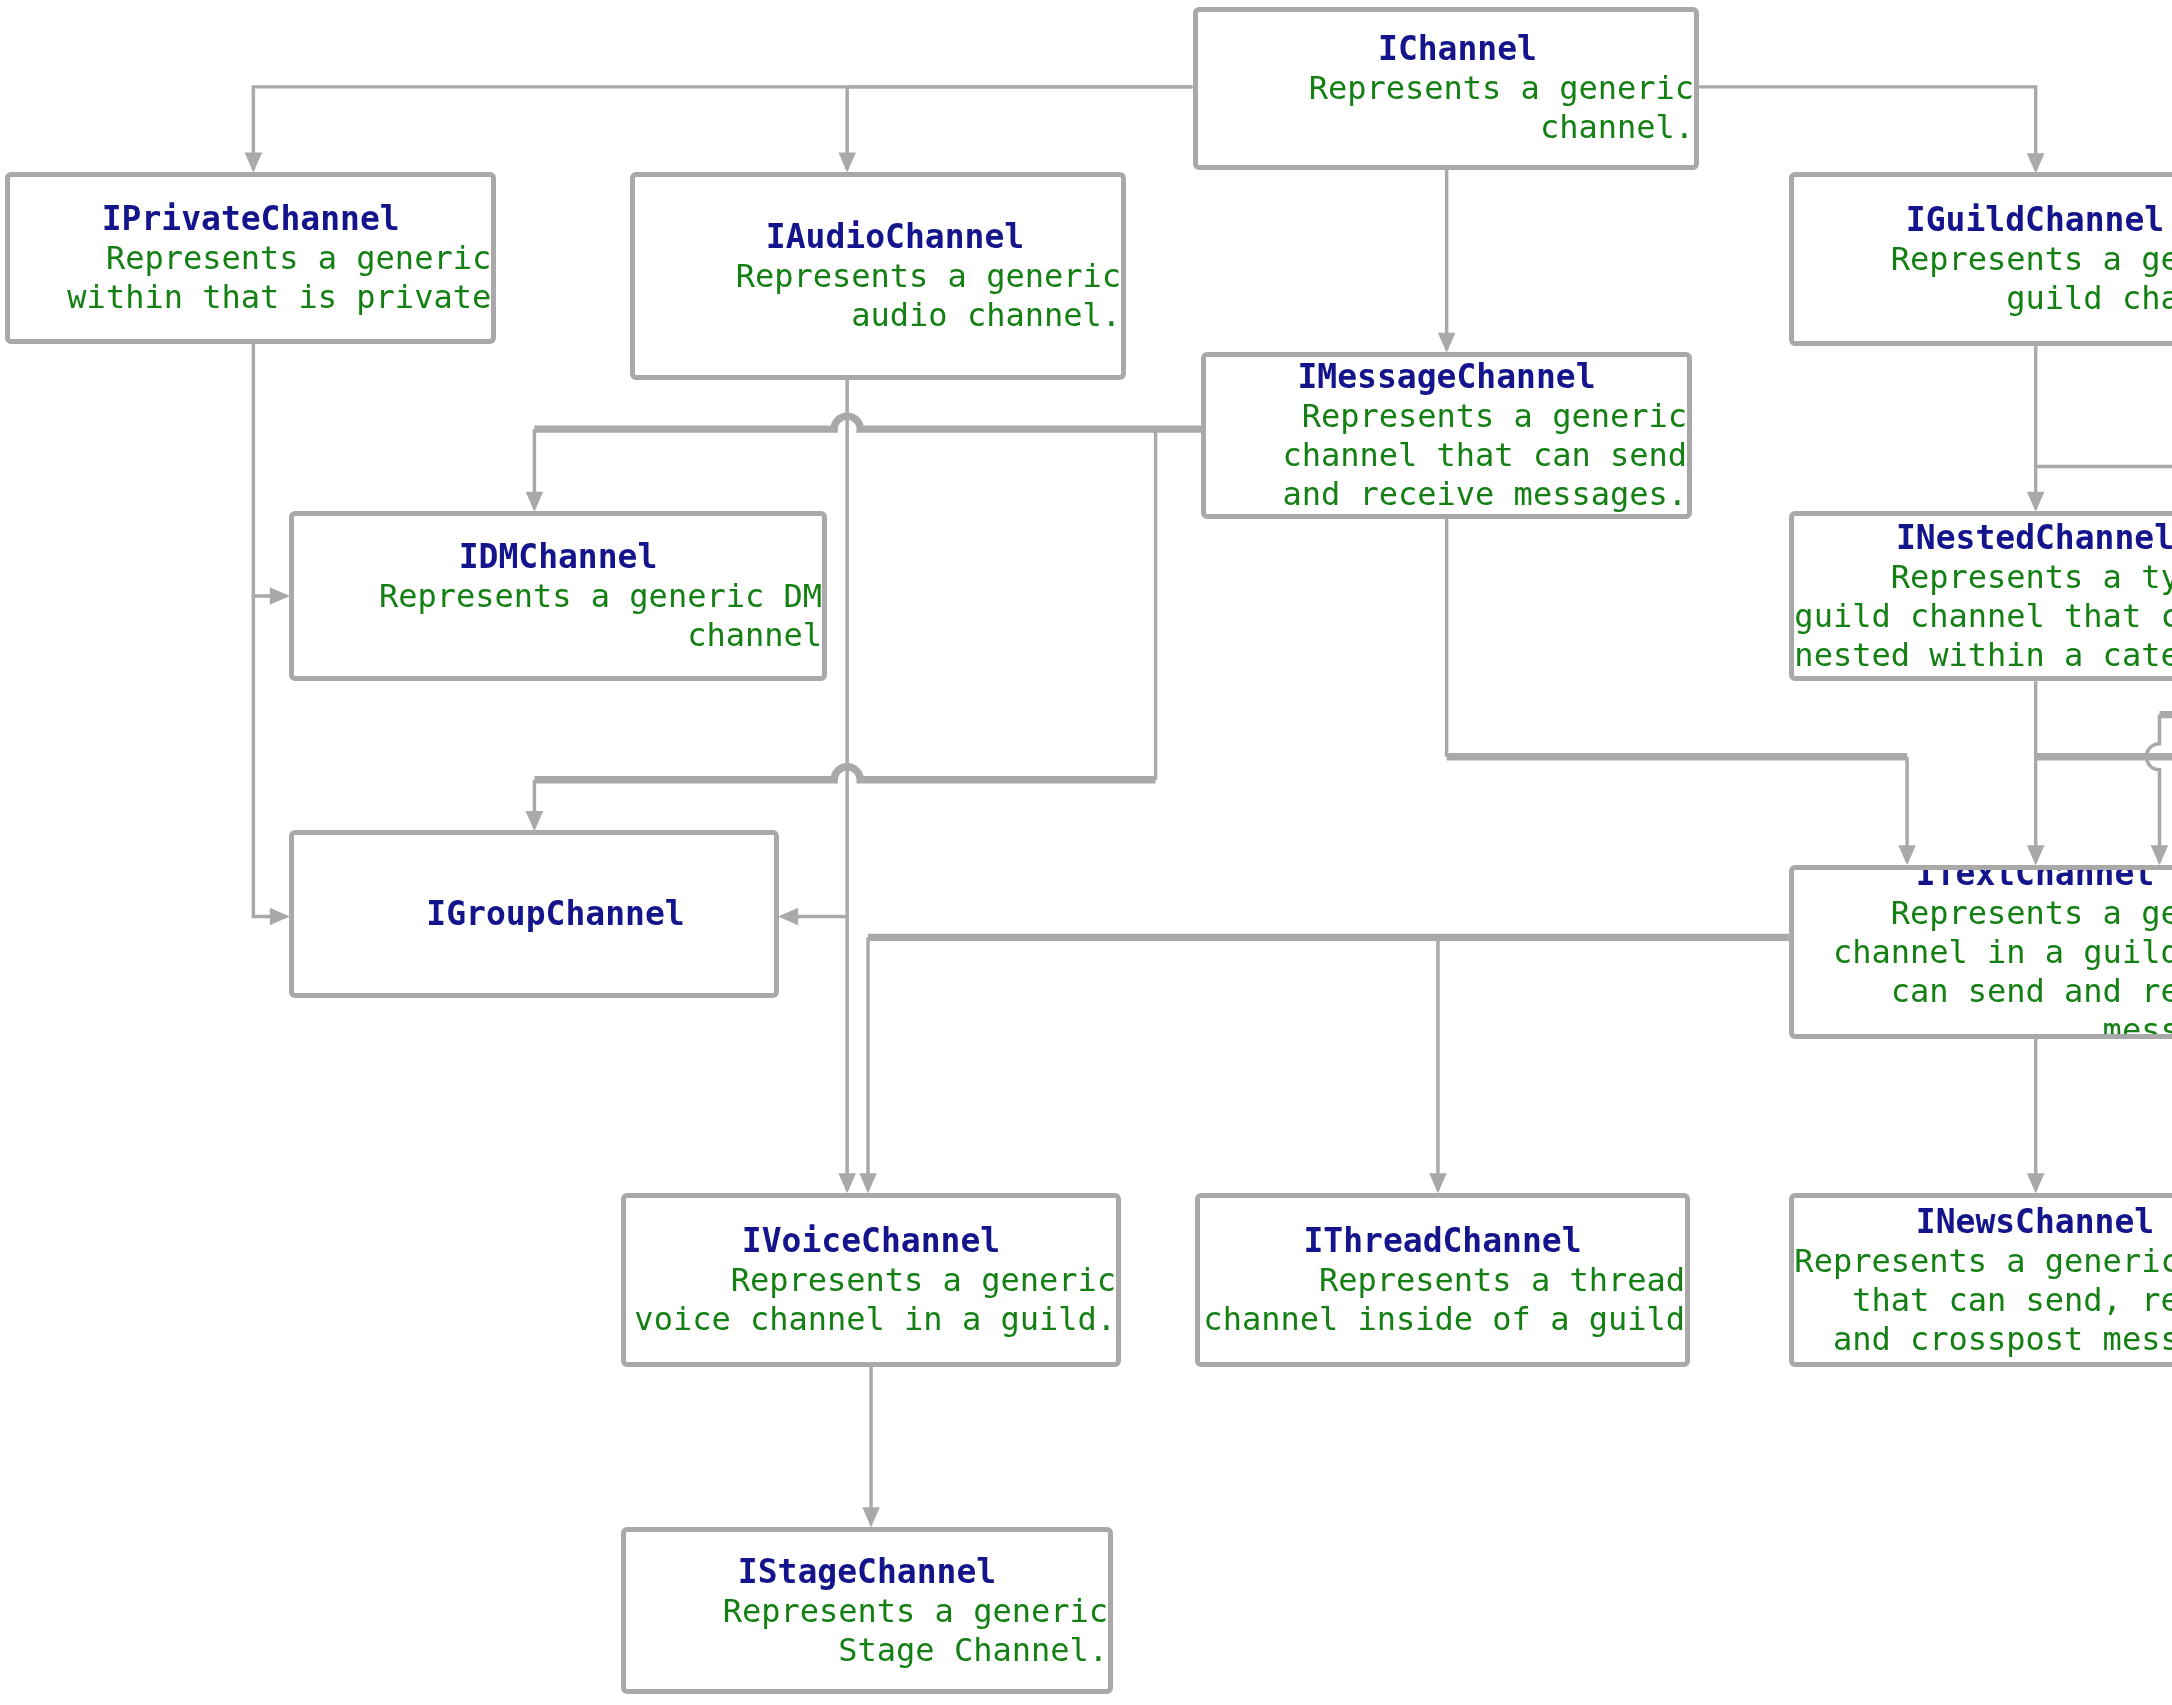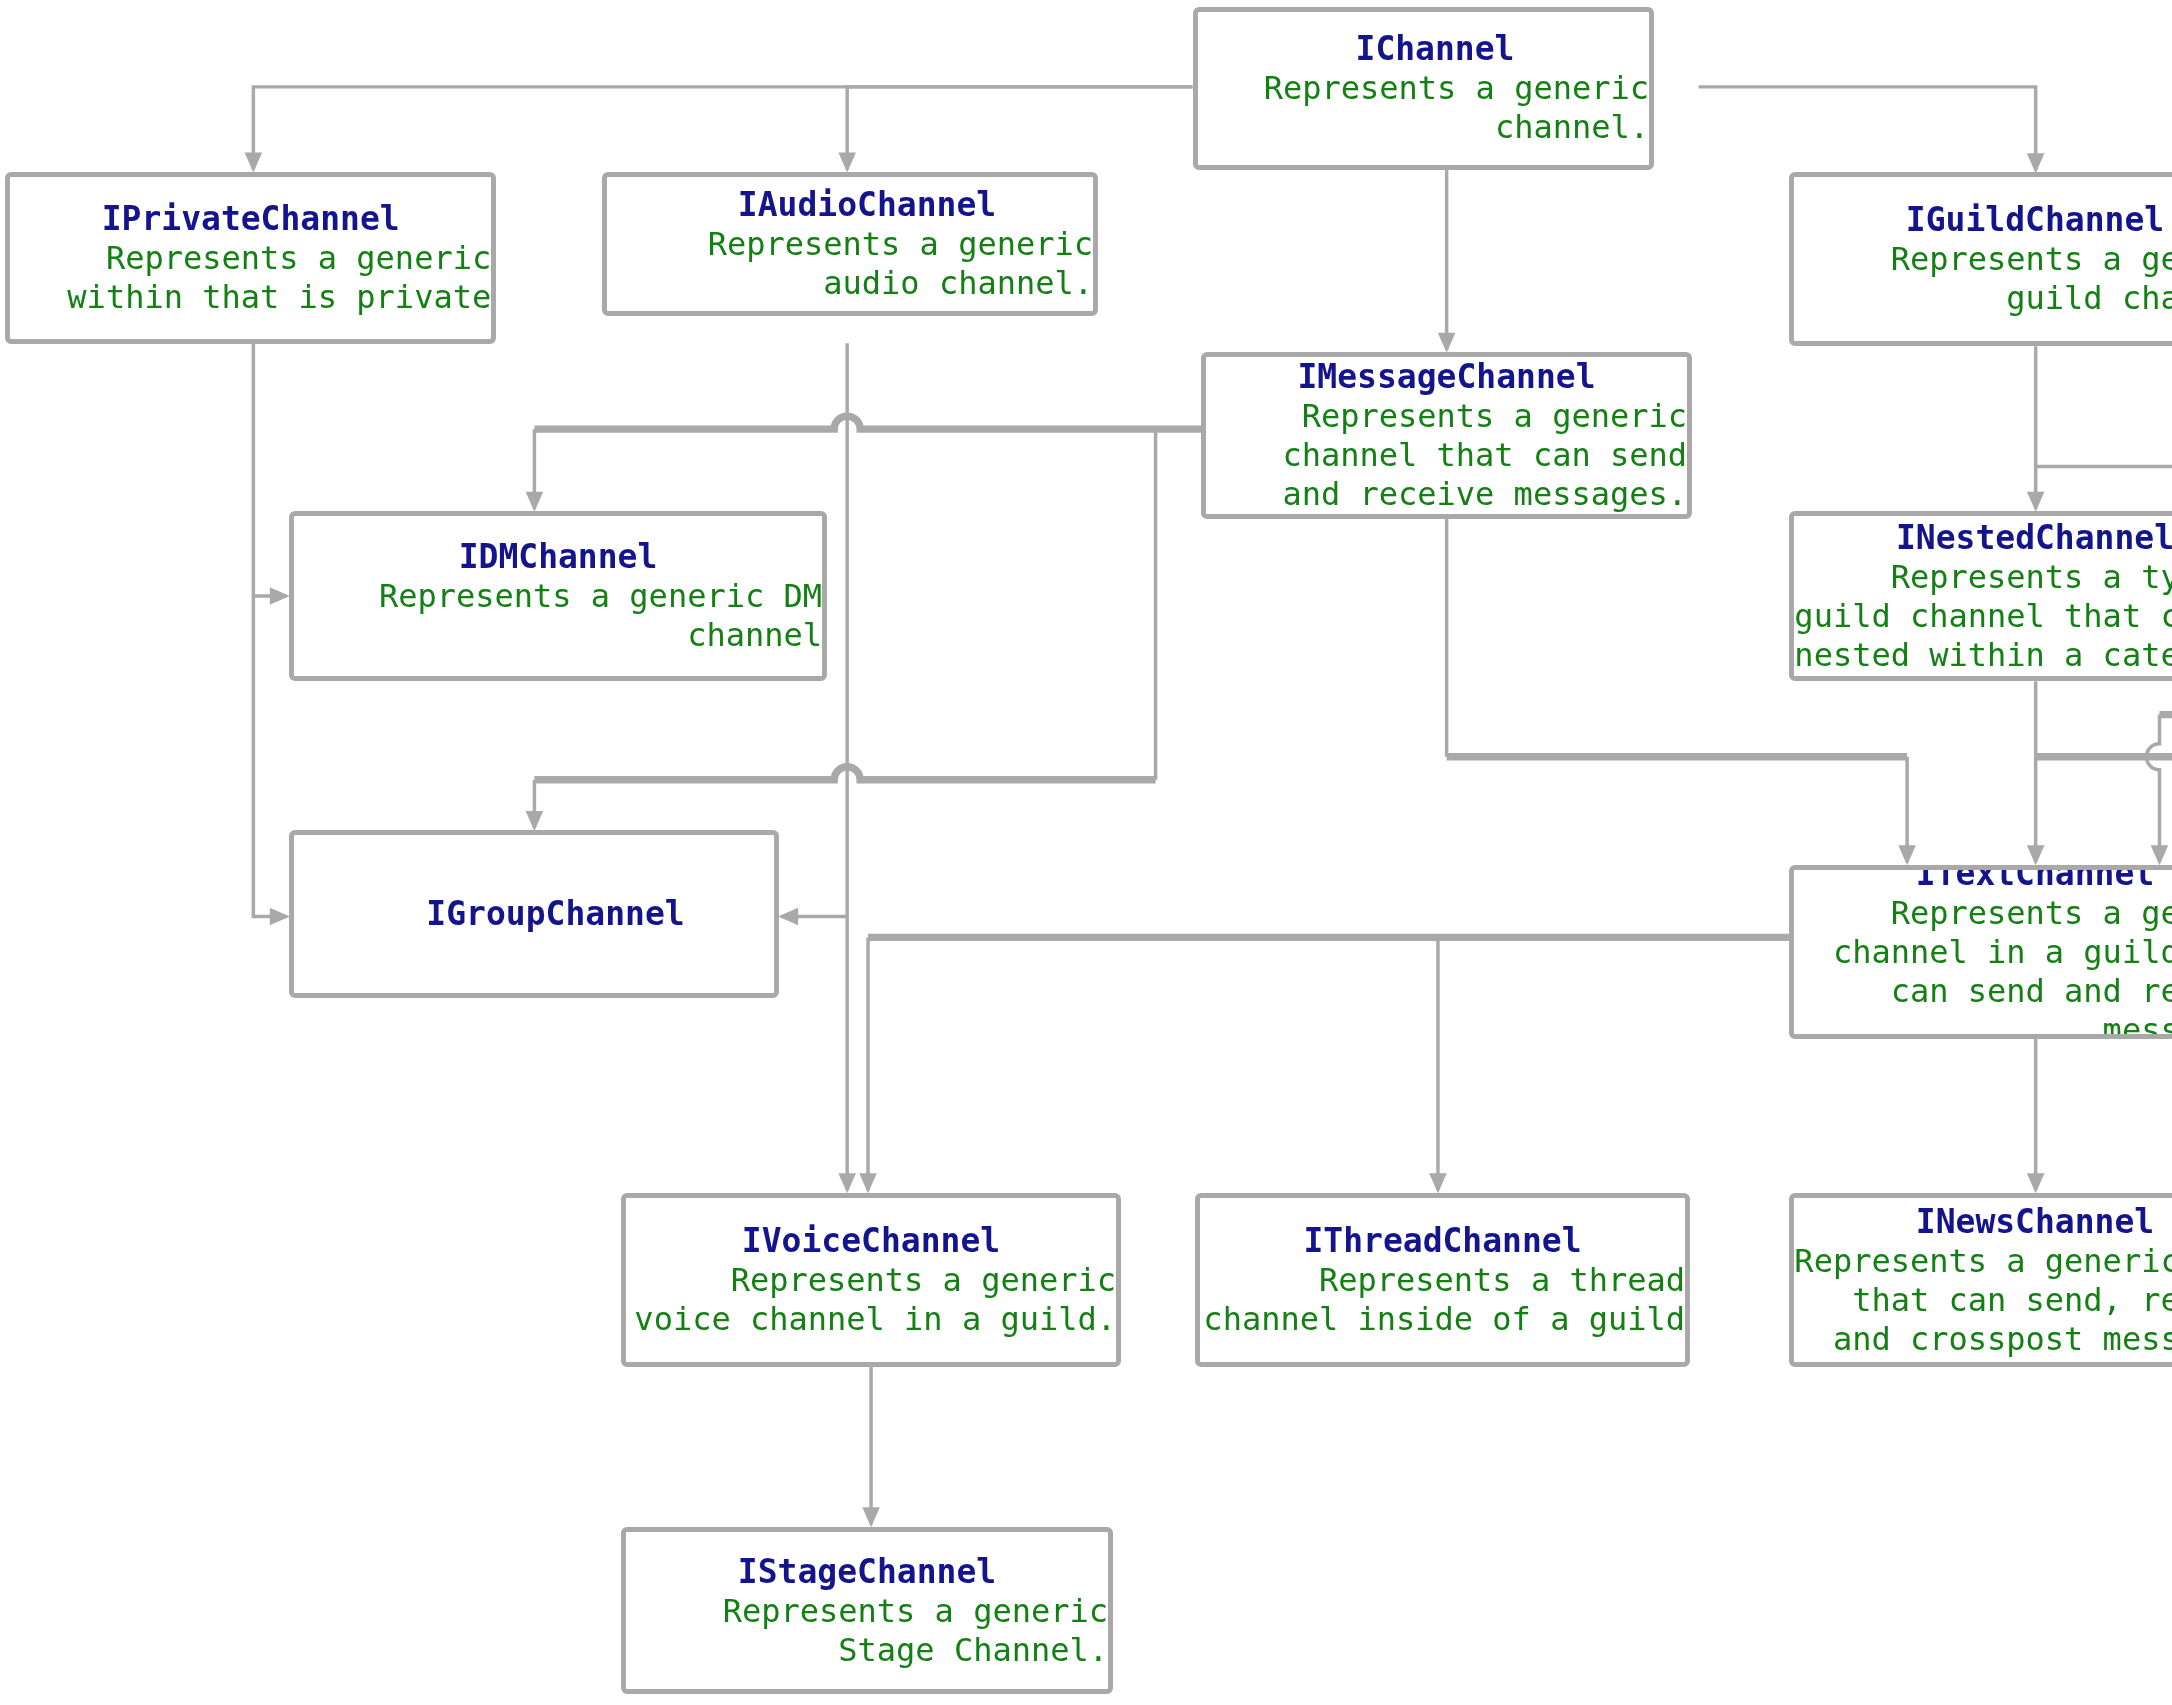--- a/index.html
+++ b/index.html
@@ -106,31 +106,31 @@
       <path class="thick" d="M 4118 2158 H 1998"></path>
       <path d="M 1998 2158 V 2740" marker-end="url(#arrow)"></path>
     </g>
 
     <path d="M 3310 2158 V 2740" marker-end="url(#arrow)"></path>
     <path d="M 4686 2390 V 2740" marker-end="url(#arrow)"></path>
     <path d="M 6005 2390 V 2740" marker-end="url(#arrow)"></path>
     <path d="M 2005 3145 V 3509" marker-end="url(#arrow)"></path>
   </svg>
 
-  <div class="node" style="left:1193px; top:6.5px; width:461px; height:163px;padding-left:23px;">
+  <div class="node" style="left:1193px; top:6.5px; width:506px; height:163px;padding-left:23px;">
     <div class="title">IChannel</div>
     <div class="desc">Represents a generic channel.</div>
   </div>
 
   <div class="node" style="left:5.2px; top:172px; width:491px; height:172px;">
     <div class="title">IPrivateChannel</div>
     <div class="desc">Represents a generic within that is private</div>
   </div>
 
-  <div class="node" style="left:602px; top:172px; width:496px; height:144px;padding-left:34px;">
+  <div class="node" style="left:630px; top:172px; width:496px; height:208px;padding-left:34px;">
     <div class="title">IAudioChannel</div>
     <div class="desc">Represents a generic audio channel.</div>
   </div>
 
   <div class="node" style="left:1789px; top:172px; width:492px; height:174px;">
     <div class="title">IGuildChannel</div>
     <div class="desc">Represents a generic guild channel.</div>
   </div>
 
   <div class="node" style="left:1201px; top:352px; width:491px; height:167px;">

